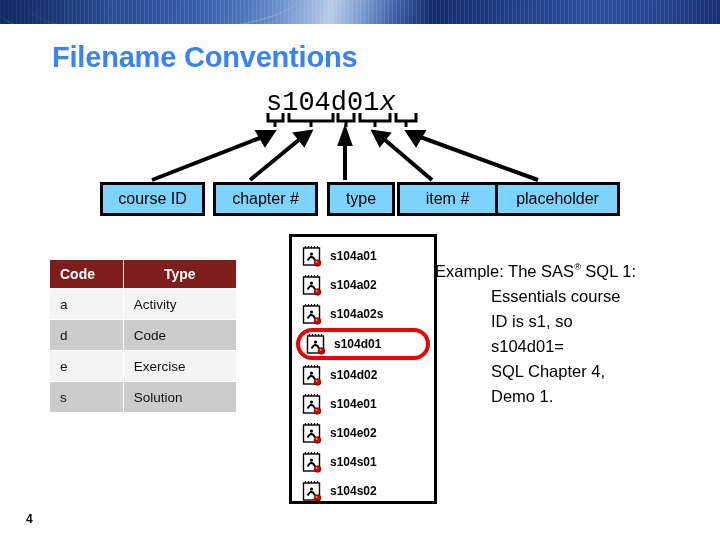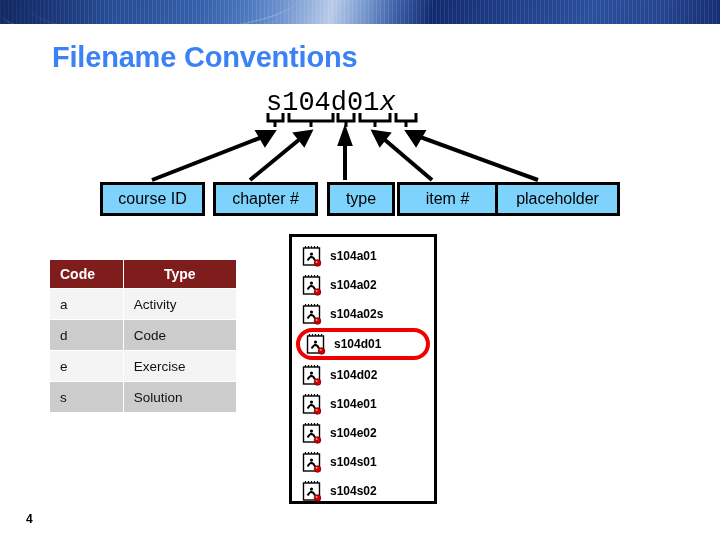--- a/index.html
+++ b/index.html
@@ -399,16 +399,24 @@
           <path d="M6 13 L9 10.5 L12 12 L14 15 L12.2 16 L10.6 13.6 L8.6 13 L6.4 16 L4.8 15 Z"></path>
         </g>
         <circle cx="15.5" cy="18" r="3.3" fill="#cc0000" stroke="#770000" stroke-width="0.8"></circle>
         <circle cx="14.6" cy="17" r="1" fill="#ff8a8a"></circle>
       </svg>
       <span class="fname">s104s02</span>
     </div>
 
   </div>
 
+  <div id="example">
+    <div class="ex-line"><span>Example: </span><span>The SAS</span><sup>®</sup><span> SQL 1:</span></div>
+    <div class="ex-line indent">Essentials course</div>
+    <div class="ex-line indent">ID is s1, so</div>
+    <div class="ex-line indent">s104d01=</div>
+    <div class="ex-line indent">SQL Chapter 4,</div>
+    <div class="ex-line indent">Demo 1.</div>
+  </div>
 
   <div id="page-number">4</div>
 
 </div>
 
 </body></html>

